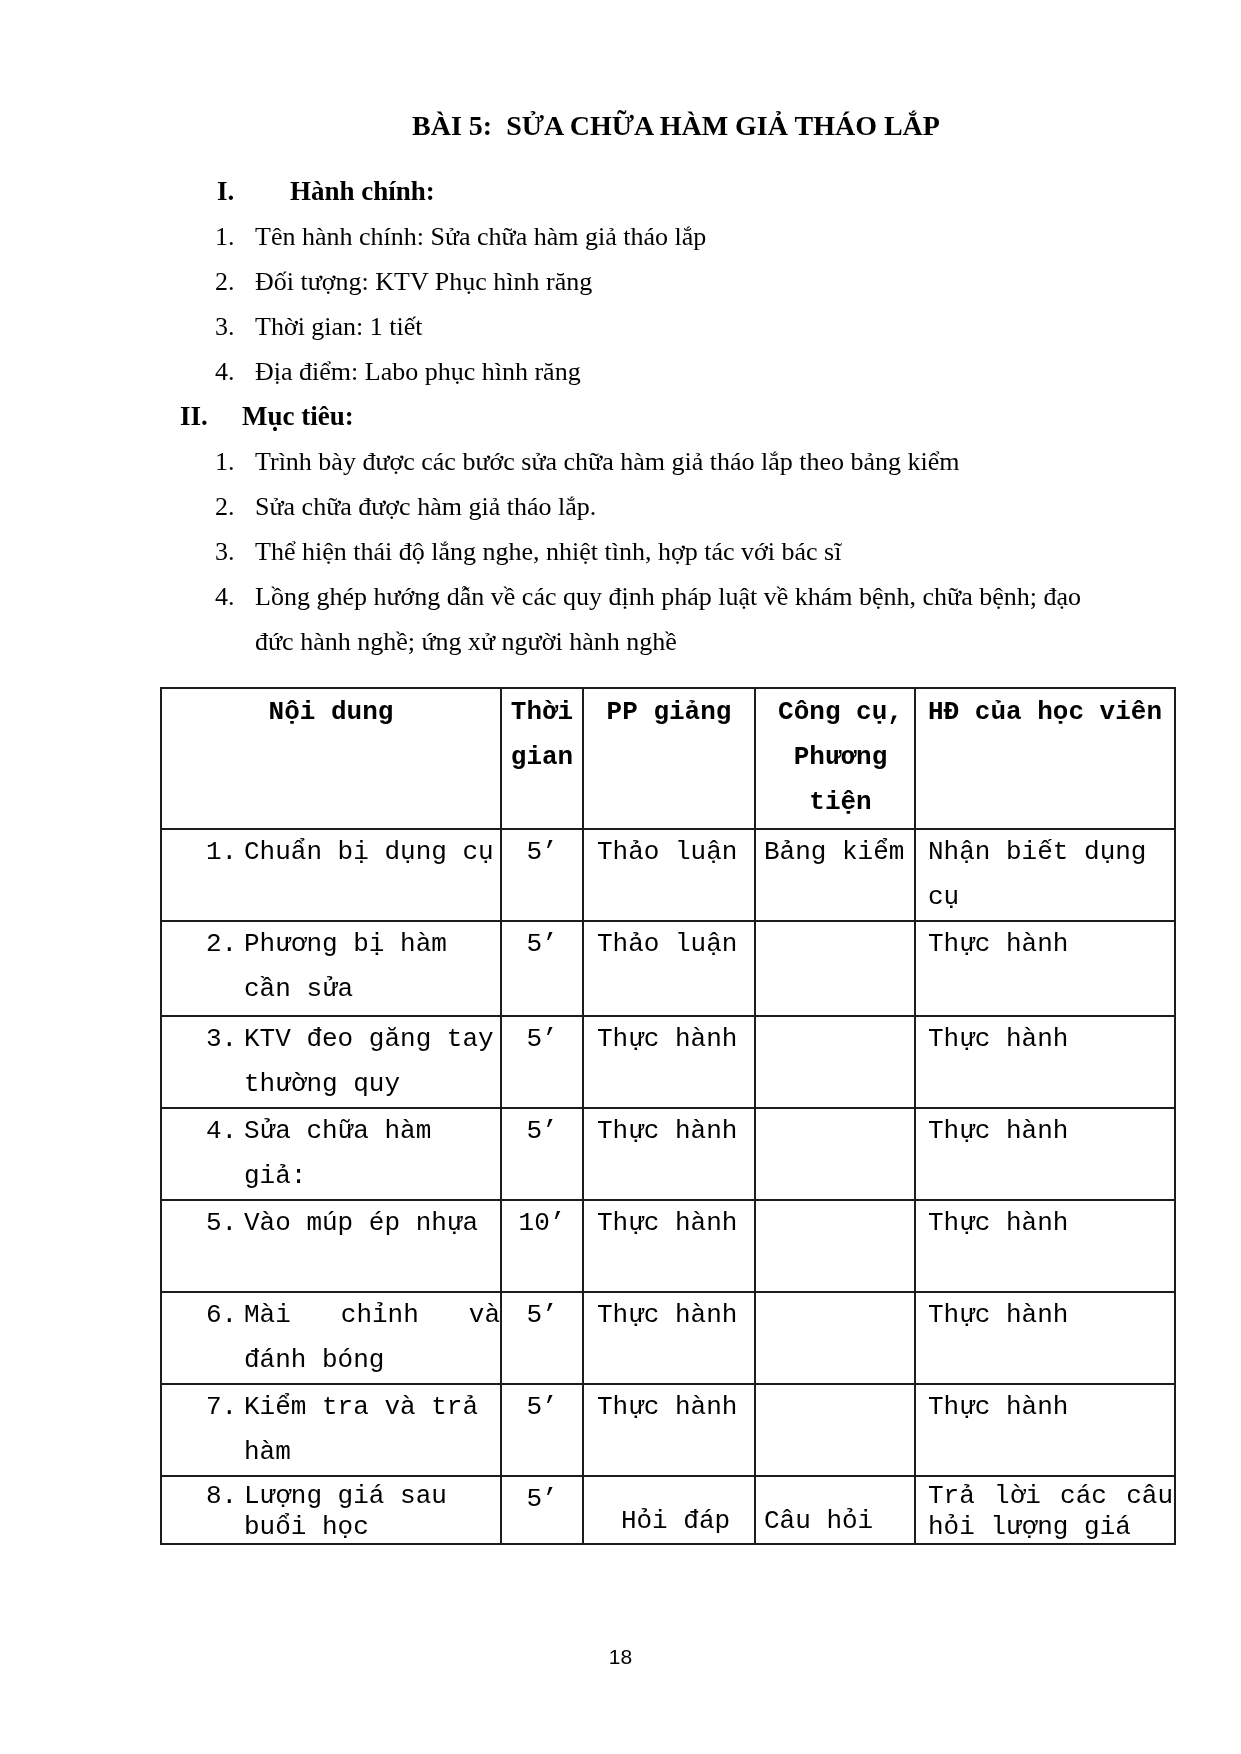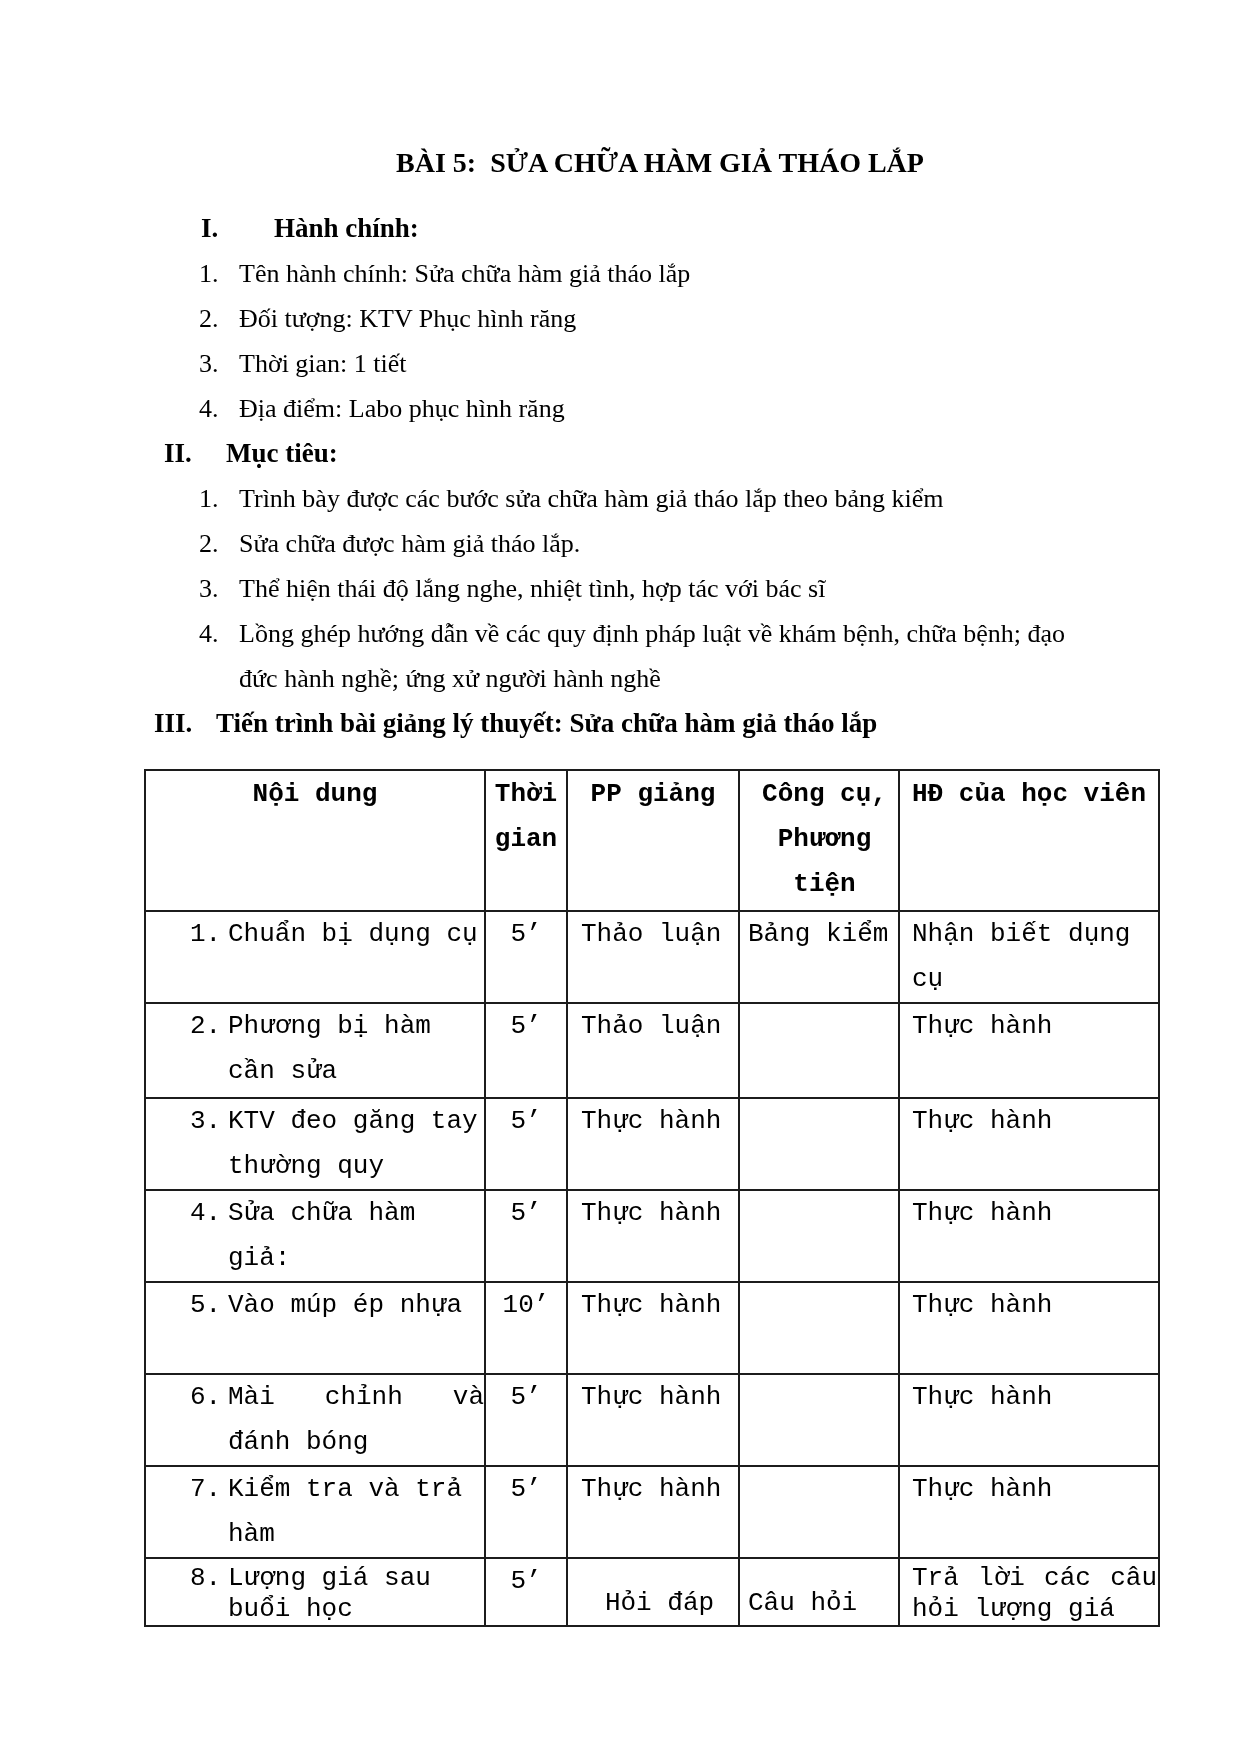--- a/index.html
+++ b/index.html
@@ -7,24 +7,23 @@
     position: relative;
     width: 1241px;
     height: 1754px;
     background: #ffffff;
     color: #000000;
     font-family: "Liberation Serif", "DejaVu Serif", serif;
     overflow: hidden;
   }
   .flow {
     position: absolute;
-    left: 144px;
+    left: 160px;
     top: 103px;
     width: 1032px;
-    margin-top: 37px;
   }
   .doc-title {
     text-align: center;
     font-weight: bold;
     font-size: 28px;
     line-height: 45px;
     white-space: pre-wrap;
   }
   .heading {
     font-weight: bold;
@@ -136,23 +135,20 @@
     </div>
     <div class="item">
       <span class="inum">3.</span>
       <div class="itxt">Thể hiện thái độ lắng nghe, nhiệt tình, hợp tác với bác sĩ</div>
     </div>
     <div class="item">
       <span class="inum">4.</span>
       <div class="itxt w-limit">Lồng ghép hướng dẫn về các quy định pháp luật về khám bệnh, chữa bệnh; đạo đức hành nghề; ứng xử người hành nghề</div>
     </div>
 
-    <div class="heading h3">
-      <span class="hlbl hlbl-3">III.</span><span>Tiến trình bài giảng lý thuyết: Sửa chữa hàm giả tháo lắp</span>
-    </div>
 
     <table class="tbl">
       <colgroup>
         <col style="width:340px">
           <col style="width:82px">
           <col style="width:172px">
           <col style="width:160px">
           <col style="width:260px">
       </colgroup>
       <thead>
@@ -259,13 +255,14 @@
           <td class="c2">5’</td>
           <td class="c3">Hỏi đáp</td>
           <td class="c4">Câu hỏi</td>
           <td class="c5">Trả lời các câu hỏi lượng giá</td>
         </tr>
       </tbody>
     </table>
 
   </div>
 
+  <div class="page-number">18</div>
 </div>
 
 </body></html>

